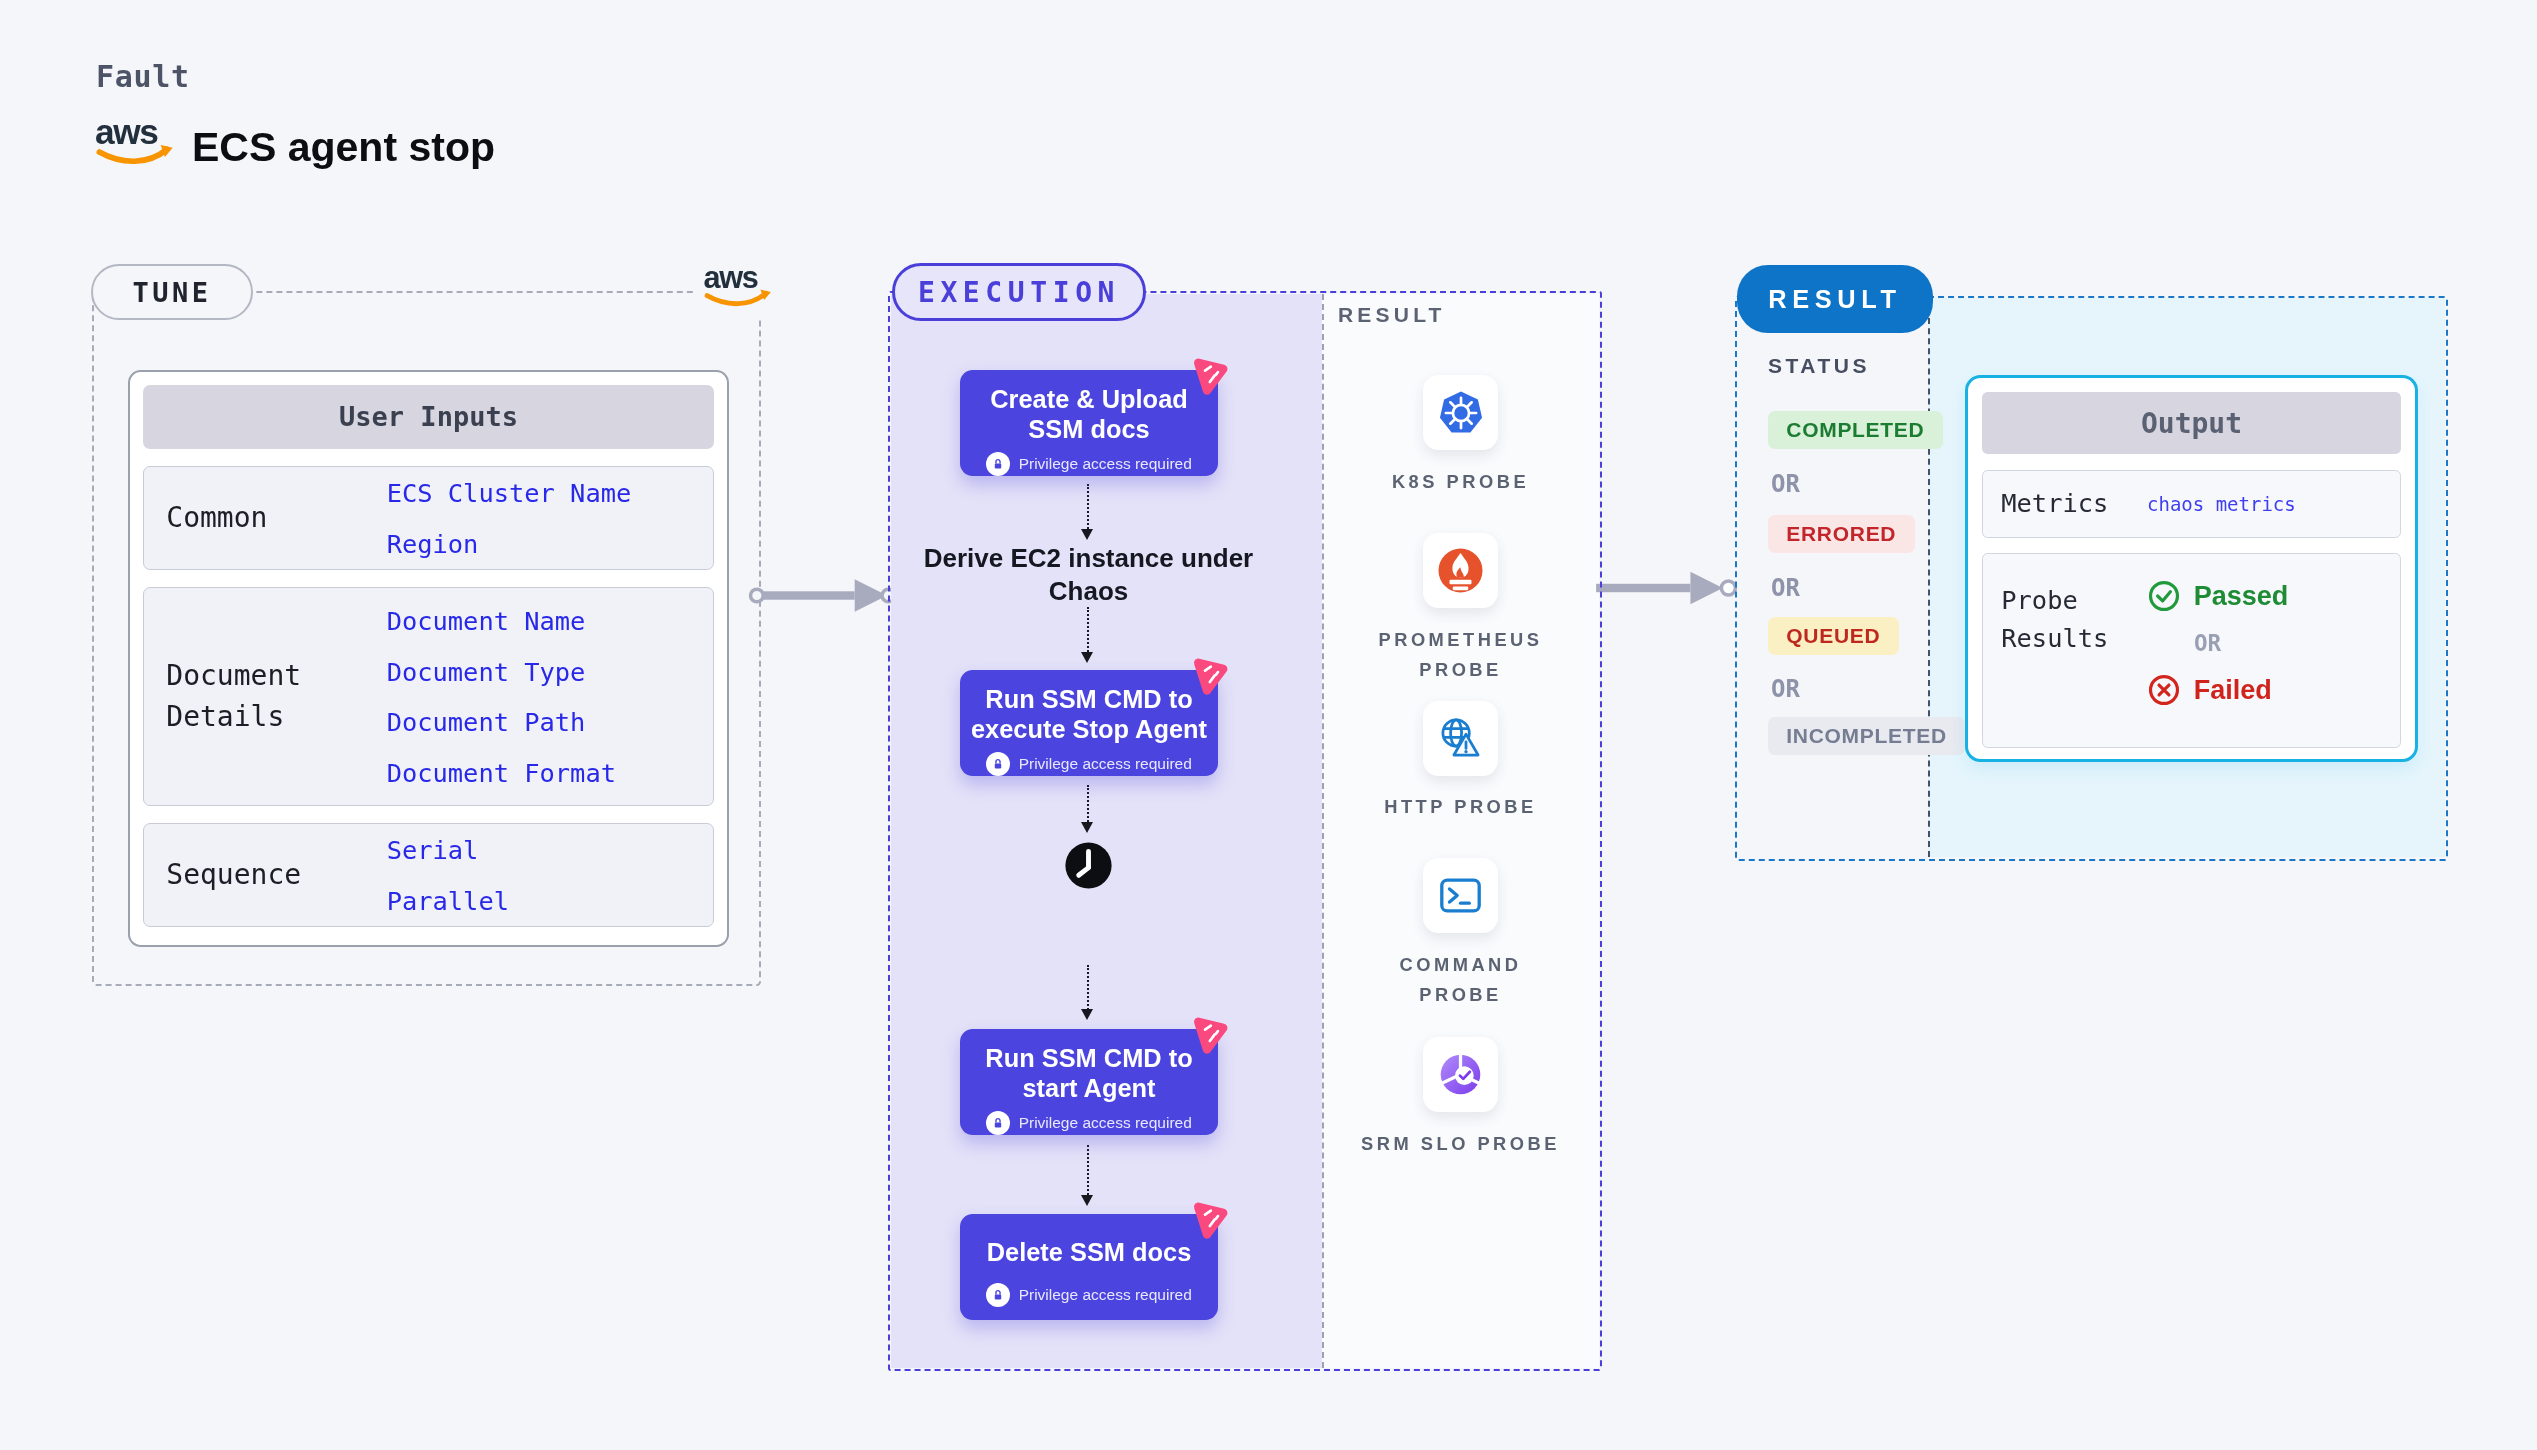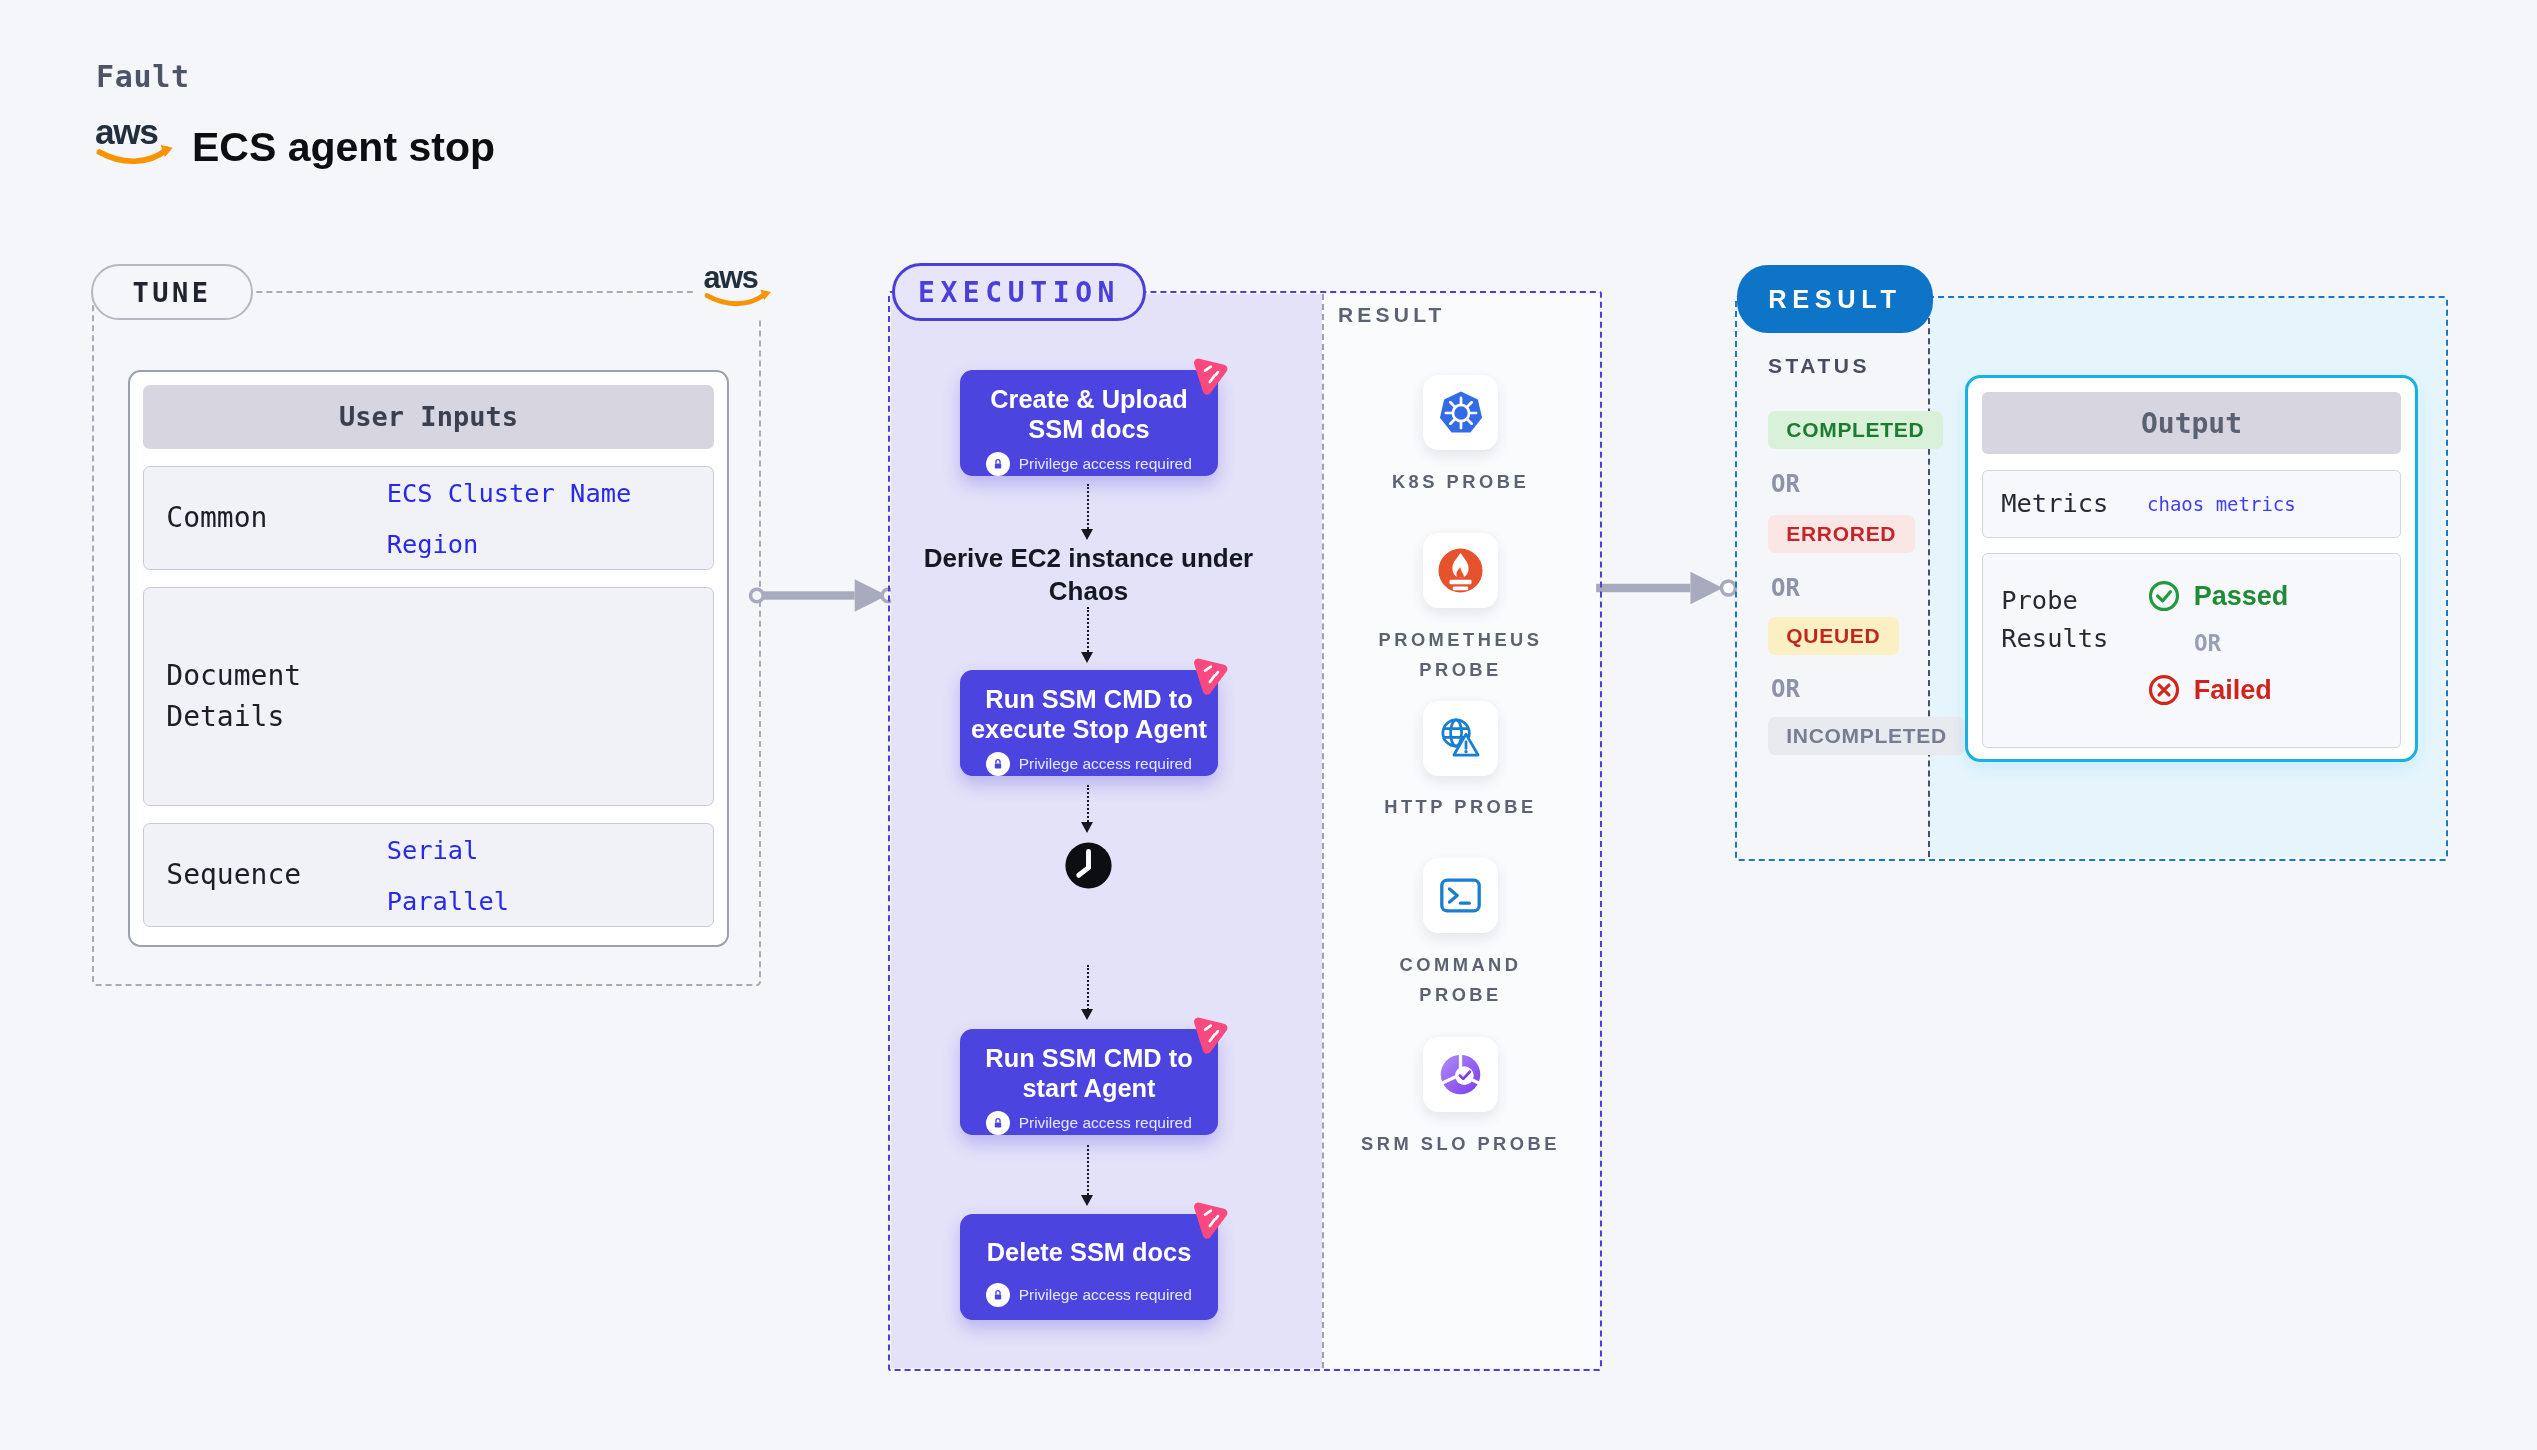--- a/index.html
+++ b/index.html
@@ -102,20 +102,26 @@
     <div class="ui-header mono">User Inputs</div>
     <div class="ui-row" style="height:104px">
       <div class="ui-row-label mono">Common</div>
       <div class="ui-row-links mono">
         <span class="ui-link">ECS Cluster Name</span>
         <span class="ui-link">Region</span>
       </div>
     </div>
     <div class="ui-row" style="height:219px">
       <div class="ui-row-label mono" style="width:243px">Document Details</div>
+      <div class="ui-row-links mono">
+        <span class="ui-link">Document Name</span>
+        <span class="ui-link">Document Type</span>
+        <span class="ui-link">Document Path</span>
+        <span class="ui-link">Document Format</span>
+      </div>
     </div>
     <div class="ui-row" style="height:104px">
       <div class="ui-row-label mono">Sequence</div>
       <div class="ui-row-links mono">
         <span class="ui-link">Serial</span>
         <span class="ui-link">Parallel</span>
       </div>
     </div>
   </div>
 

